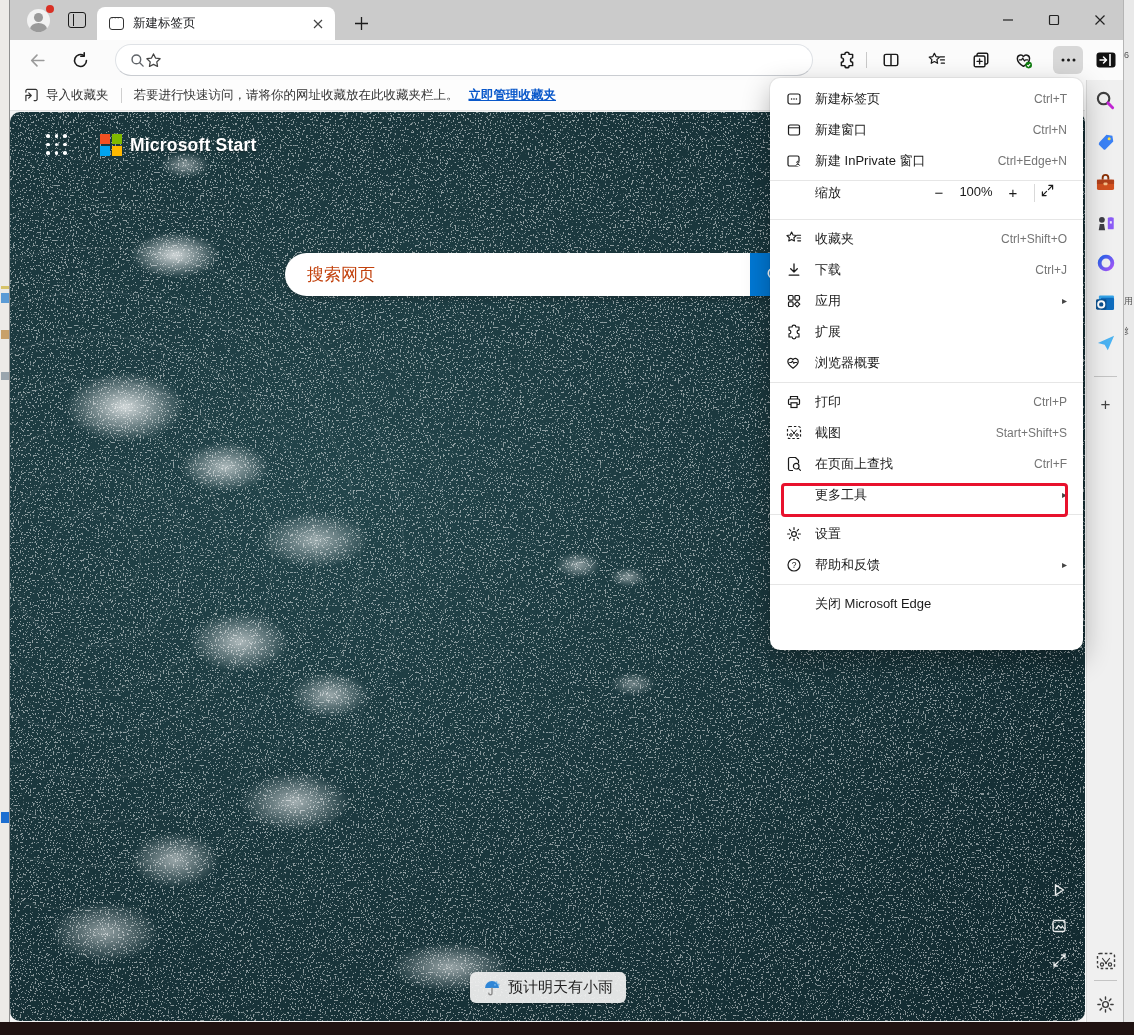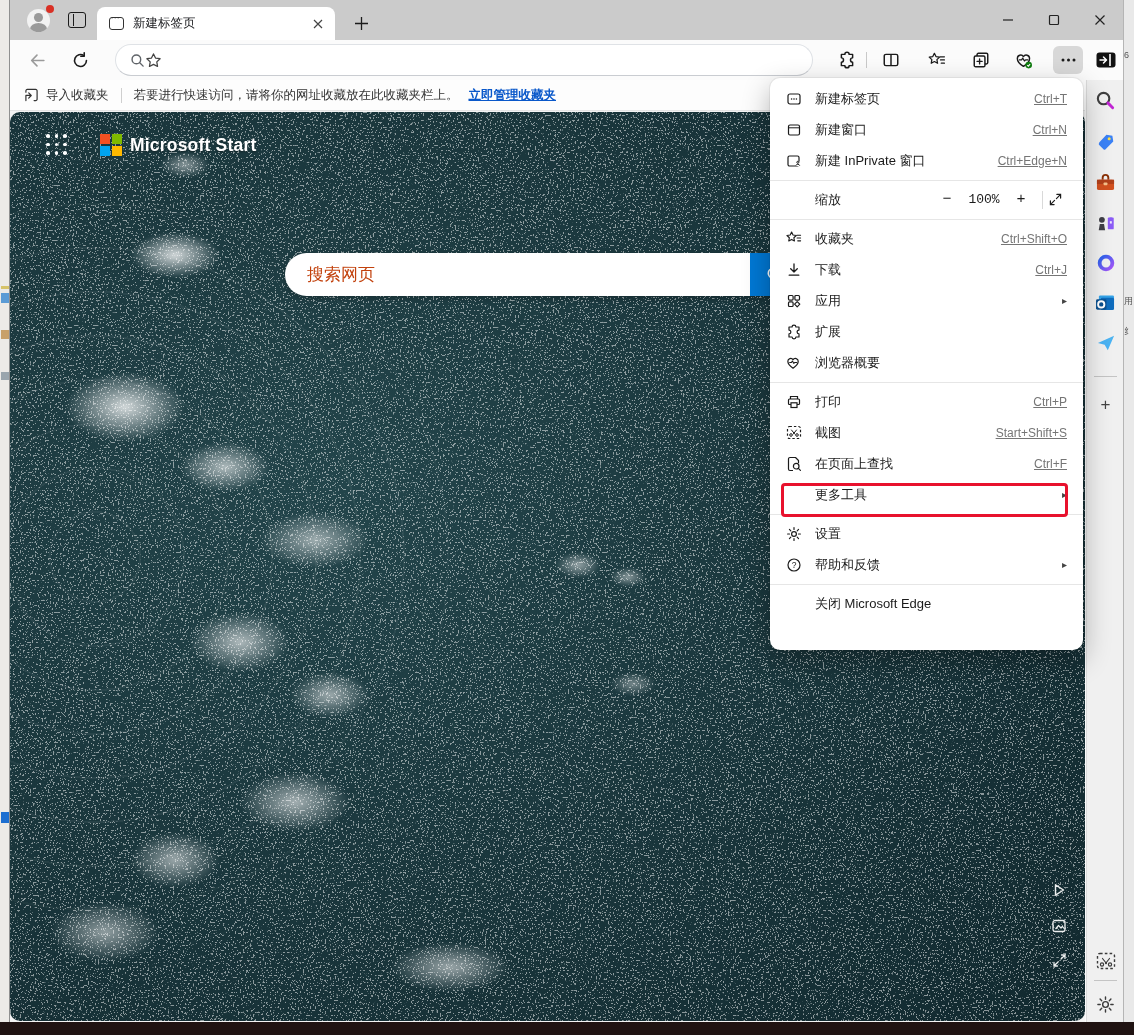--- a/index.html
+++ b/index.html
@@ -80,25 +80,25 @@
   .sb-icon { position:absolute; left:6px; width:25px; height:25px; display:flex; align-items:center; justify-content:center; }
   .sb-div { position:absolute; left:7px; width:23px; height:1px; background:#c4c4c4; }
   .sb-plus { font-size:17px; color:#444; }
 
   
   .menu { position:absolute; left:770px; top:78px; width:313px; height:572px; background:#ffffff; border-radius:10px;
           box-shadow:0 10px 28px rgba(0,0,0,.30), 0 0 0 1px rgba(0,0,0,.05); z-index:60; padding-top:5px; }
   .mi { position:relative; height:31px; display:flex; align-items:center; padding:0 16px 0 15px; }
   .mi .ico { width:17px; height:17px; flex:0 0 auto; margin-right:13px; display:flex; align-items:center; justify-content:center; }
   .mi .lbl { flex:1; font-size:13px; color:#1b1b1b; white-space:nowrap; }
-  .mi .sc  { font-size:12px; color:#757575;text-decoration:underline; }
+  .mi .sc  { font-size:12px; color:#757575; }
   .mi .arr { font-size:10px; color:#444; margin-left:8px; }
   .menu-div { height:8px; position:relative; }
   .menu-div::after { content:""; position:absolute; left:0; right:0; top:3.5px; height:1px; background:#e6e6e6; }
-  .zoom-row { height:31px; display:flex; align-items:center; padding:0 4px 0 45px;font-family:Liberation Mono, monospace; }
+  .zoom-row { height:31px; display:flex; padding:0 12px 0 45px; }
   .zoom-row .lbl { flex:1; font-size:13px; color:#1b1b1b; }
   .zoom-row .zbtn { width:30px; text-align:center; font-size:15px; color:#1b1b1b; }
   .zoom-row .zval { width:44px; text-align:center; font-size:13px; color:#1b1b1b; }
   .zoom-row .zdiv { width:1px; height:18px; background:#d9d9d9; margin:0 6px; }
   .red-frame { position:absolute; left:11px; top:405px; width:287px; height:34px; border:3px solid #e8112d; border-radius:4px; pointer-events:none; z-index:5; }
 
   svg { display:block; }
 </style>
 </head>
 <body>
@@ -300,20 +300,30 @@
         <div class="page-search">
           <div class="ph">搜索网页</div>
           <div class="go">
             <svg width="17" height="17" viewBox="0 0 16 16">
                 <circle cx="6.8" cy="6.8" r="4.6" fill="none" stroke="#fff" stroke-width="1.6"></circle>
                 <path d="M10.4 10.4L14 14" stroke="#fff" stroke-width="1.6" stroke-linecap="round"></path>
               </svg>
           </div>
         </div>
 
+        <div class="weather-pill">
+          <svg width="18" height="18" viewBox="0 0 18 18">
+            <path d="M2 9a7 7 0 0 1 14 0z" fill="#2f86d6"></path>
+            <path d="M9 9v5.2a1.6 1.6 0 0 1-3.2 0" fill="none" stroke="#8a8a8a" stroke-width="1.4" stroke-linecap="round"></path>
+            <circle cx="13.5" cy="3.2" r="1" fill="#7db8e8"></circle>
+              <circle cx="15.6" cy="5.4" r="1" fill="#7db8e8"></circle>
+              <circle cx="12" cy="5.8" r="0.9" fill="#7db8e8"></circle>
+          </svg>
+          <span>预计明天有小雨</span>
+        </div>
 
         <div class="vid-ctrl" style="top:766px;">
           <svg width="16" height="16" viewBox="0 0 16 16">
               <path d="M4.5 2.8l8 5.2-8 5.2z" fill="none" stroke="#fff" stroke-width="1.4" stroke-linejoin="round"></path>
             </svg>
         </div>
         <div class="vid-ctrl" style="top:802px;">
           <svg width="16" height="16" viewBox="0 0 16 16">
               <rect x="2" y="2.5" width="12" height="11" rx="2" fill="none" stroke="#fff" stroke-width="1.3"></rect>
               <path d="M4.5 11l3-3.5 2.5 2.5 1.5-1.5 2 2.5" fill="none" stroke="#fff" stroke-width="1.2" stroke-linejoin="round"></path>

